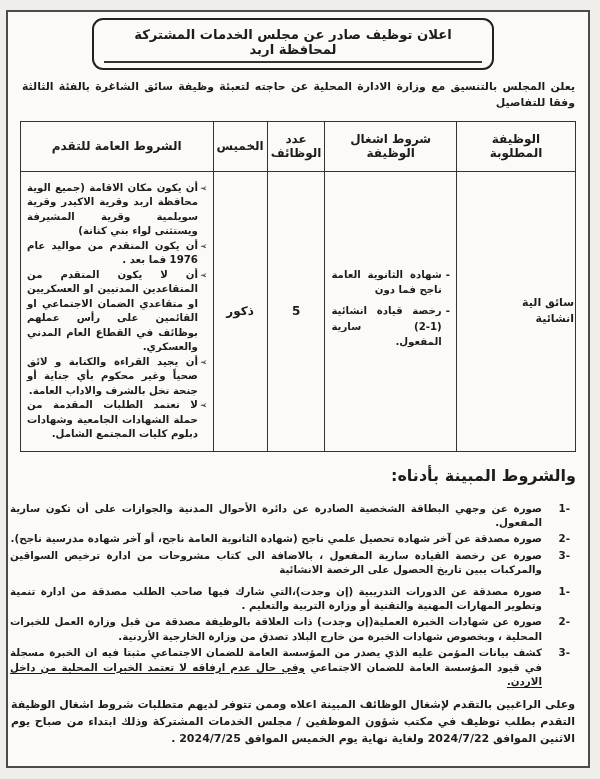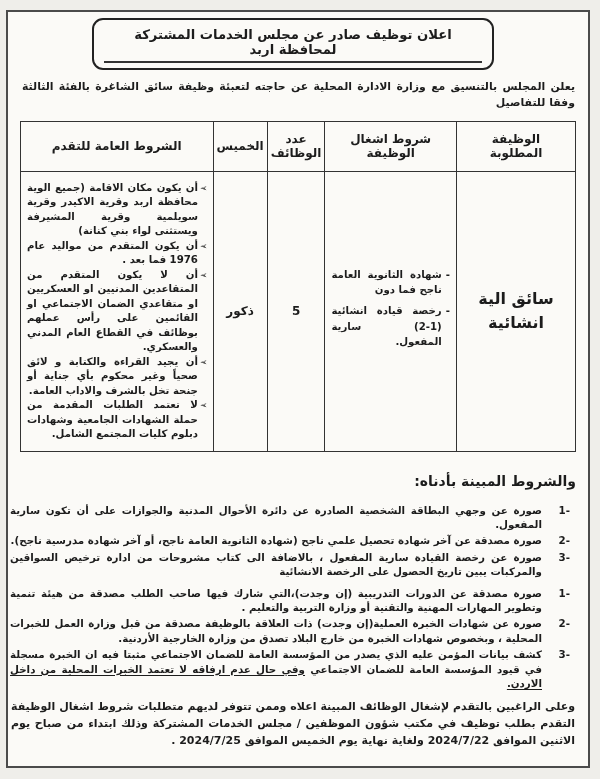--- a/index.html
+++ b/index.html
@@ -58,21 +58,21 @@
     white-space:pre-line;
     padding:2px 3px;
   }
   .col-job{width:126px;}
   .col-cond{width:139px;}
   .col-count{width:45px;}
   .col-gender{width:40px;}
   .col-general{width:206px;}
   td.cell-job{
     height:280px;
-    text-align:center;font-weight:bold;font-size:16px;
+    text-align:right;font-weight:bold;font-size:11px;
     white-space:pre-line;line-height:1.5;
   }
   td.cell-count,td.cell-gender{
     text-align:center;font-weight:bold;font-size:12px;
   }
   td.cell-cond{padding:4px 6px;}
   ul.cond-list{list-style:none;margin:0;padding:0;}
   ul.cond-list li{
     display:flex;gap:4px;
     font-size:10.2px;font-weight:bold;
@@ -88,22 +88,22 @@
     line-height:1.42;
     text-align:justify;
   }
   ul.general-list .bullet{
     flex:0 0 auto;
     transform:scaleX(-1);
     font-size:9px;line-height:1.6;
   }
   
   .note{
-    margin-top:21px;
-    font-size:14px;font-weight:bold;
+    margin-top:14px;
+    font-size:16px;font-weight:bold;
     text-align:right;
   }
   .docs-heading{
     margin-top:16px;
     font-size:11.8px;font-weight:bold;
     text-decoration:underline;
     text-underline-offset:3px;
   }
   ol.doc-list{list-style:none;margin:7px 0 0 0;padding:0 6px 0 0;}
   ol.doc-list li{
@@ -202,21 +202,21 @@
     </li>
     <li>
       <span class="num">3-</span>
       <span class="txt">صورة عن رخصة القيادة سارية المفعول ، بالاضافة الى كتاب مشروحات من ادارة ترخيص السواقين والمركبات يبين تاريخ الحصول على الرخصة الانشائية</span>
     </li>
   </ol>
 
   <ol class="doc-list">
     <li>
       <span class="num">1-</span>
-      <span class="txt">صورة مصدقة عن الدورات التدريبية (إن وجدت)،التي شارك فيها صاحب الطلب مصدقة من هيئة تنمية وتطوير المهارات المهنية والتقنية أو وزارة التربية والتعليم .</span>
+      <span class="txt">صورة مصدقة عن الدورات التدريبية (إن وجدت)،التي شارك فيها صاحب الطلب مصدقة من ادارة تنمية وتطوير المهارات المهنية والتقنية أو وزارة التربية والتعليم .</span>
     </li>
     <li>
       <span class="num">2-</span>
       <span class="txt">صورة عن شهادات الخبرة العملية(إن وجدت) ذات العلاقة بالوظيفة مصدقة من قبل وزارة العمل للخبرات المحلية ، وبخصوص شهادات الخبرة من خارج البلاد تصدق من وزارة الخارجية الأردنية.</span>
     </li>
     <li>
       <span class="num">3-</span>
       <span class="txt"><span>كشف بيانات المؤمن عليه الذي يصدر من المؤسسة العامة للضمان الاجتماعي مثبتا فيه ان الخبرة مسجلة في قيود المؤسسة العامة للضمان الاجتماعي </span><span class="u-seg">وفي حال عدم ارفاقه لا تعتمد الخبرات المحلية من داخل الاردن.</span></span>
     </li>
   </ol>

